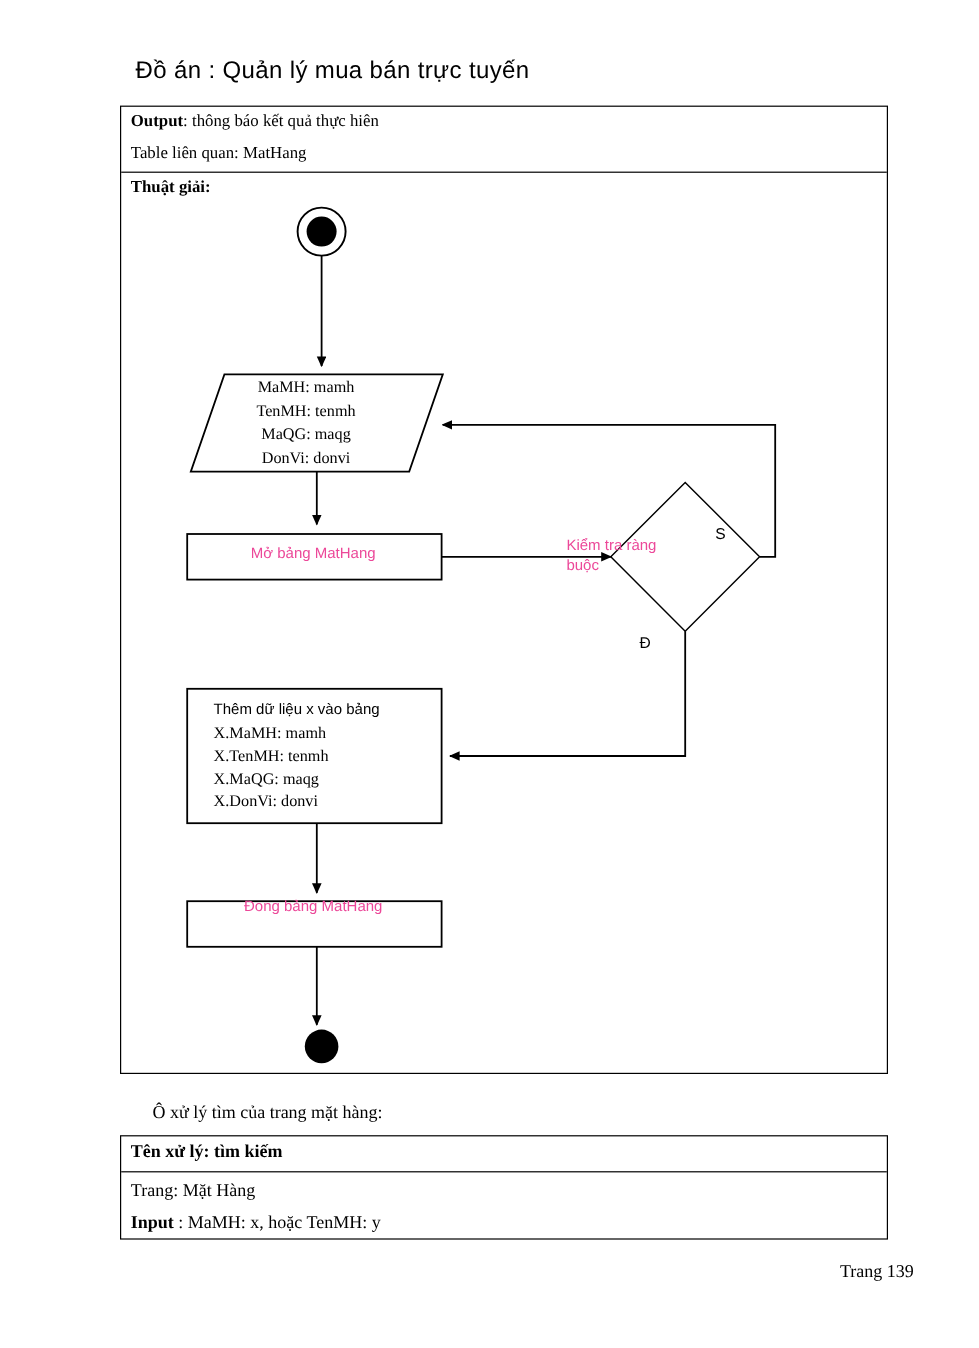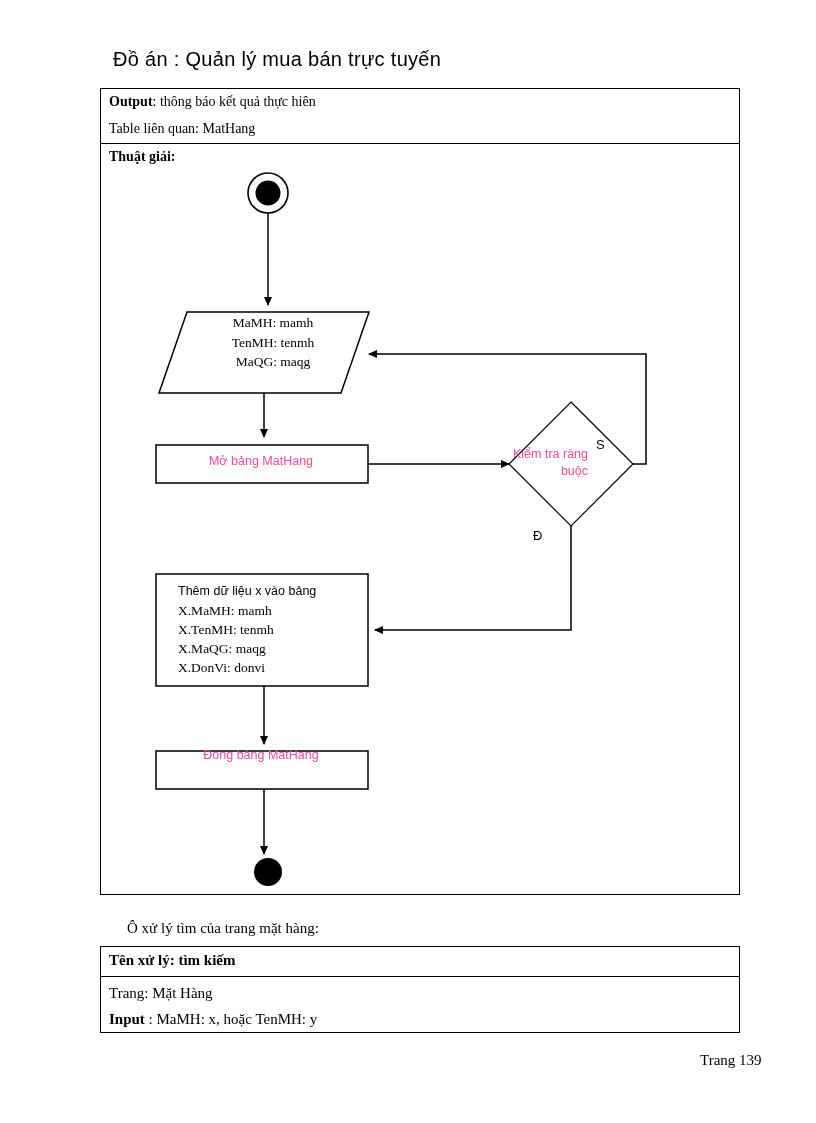--- a/index.html
+++ b/index.html
@@ -68,21 +68,21 @@
     position: absolute;
     font-family: "Liberation Sans", sans-serif;
     font-size: 12.5px;
     color: #ec4899;
     white-space: nowrap;
   }
 
   
   .para-text {
     position: absolute;
-    left: 168px;
+    left: 150px;
     top: 313px;
     width: 210px;
     text-align: center;
     font-family: "Liberation Serif", serif;
     font-size: 13.5px;
     line-height: 19.5px;
   }
   
   .open-label {
     position: absolute;
@@ -90,21 +90,21 @@
     top: 454px;
     width: 212px;
     text-align: center;
   }
   
   .decision-text {
     position: absolute;
     left: 472px;
     top: 446px;
     width: 116px;
-    text-align: right;
+    text-align: left;
     line-height: 17px;
   }
   .branch-label {
     position: absolute;
     font-family: "Liberation Sans", sans-serif;
     font-size: 13px;
   }
   .label-s { left: 596px; top: 437px; }
   .label-d { left: 533px; top: 528px; }
 
@@ -236,20 +236,21 @@
 
       <circle cx="167" cy="783" r="14" fill="#000"></circle>
     </svg>
   </div>
 </div>
 
 <div class="para-text">
   <div>MaMH: mamh</div>
   <div>TenMH: tenmh</div>
   <div>MaQG: maqg</div>
+  <div>DonVi: donvi</div>
 </div>
 
 <div class="node-text open-label">Mở bảng MatHang</div>
 
 <div class="node-text decision-text">
   <div>Kiểm tra ràng</div>
   <div>buộc</div>
 </div>
 
 <div class="branch-label label-s">S</div>

